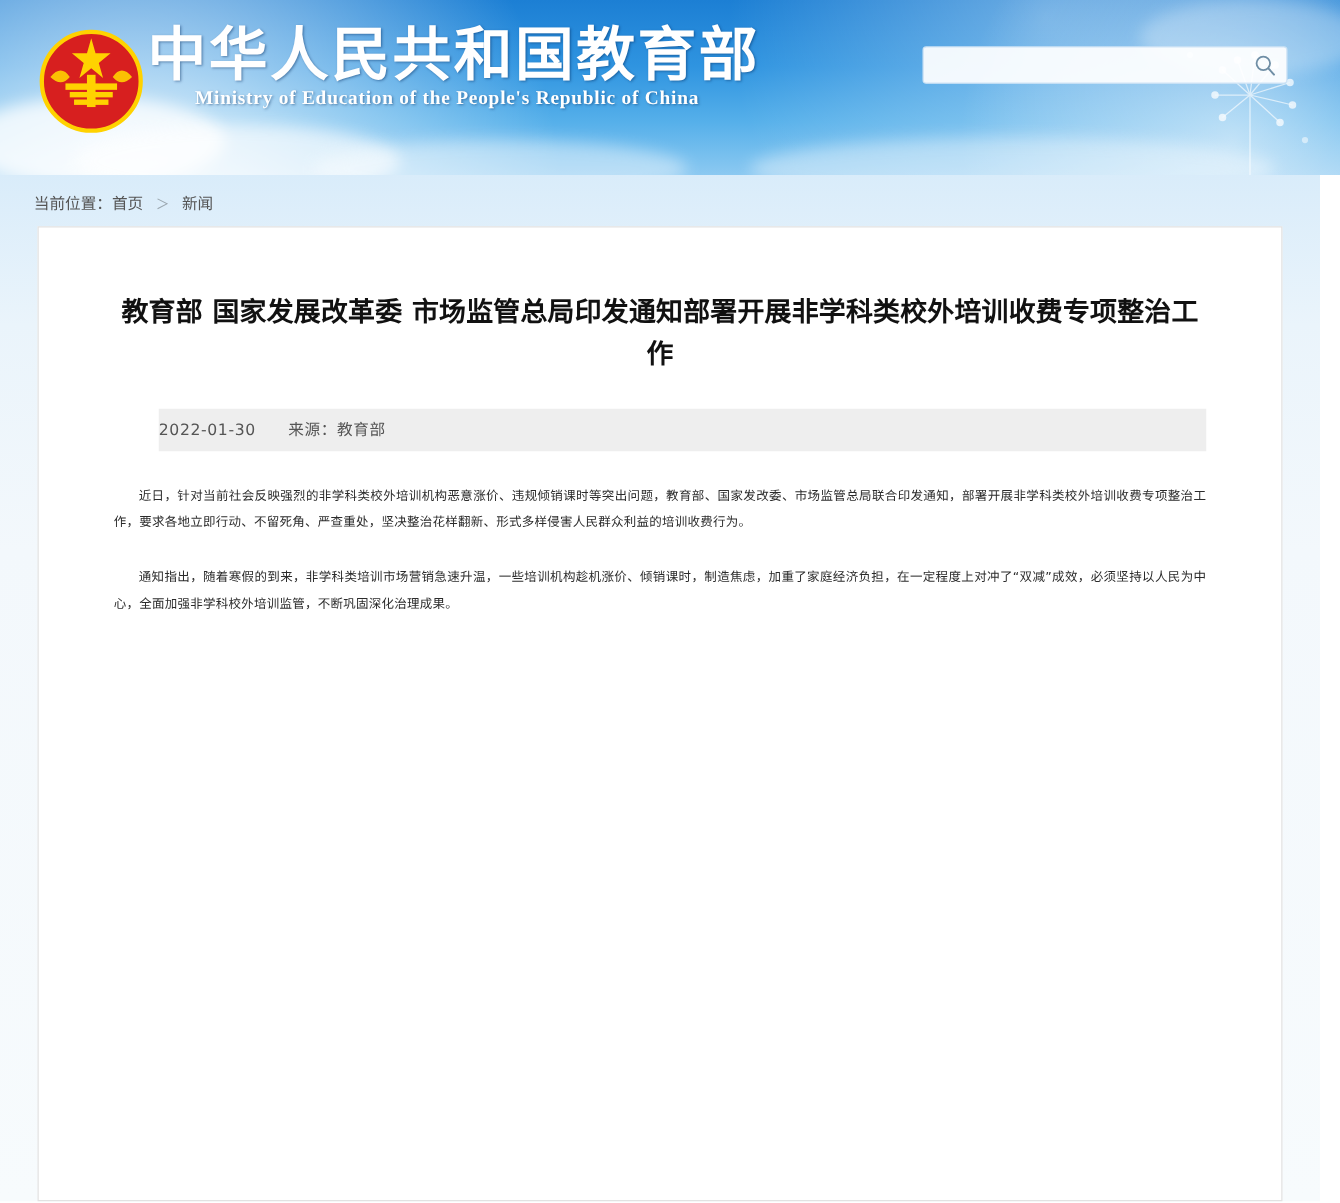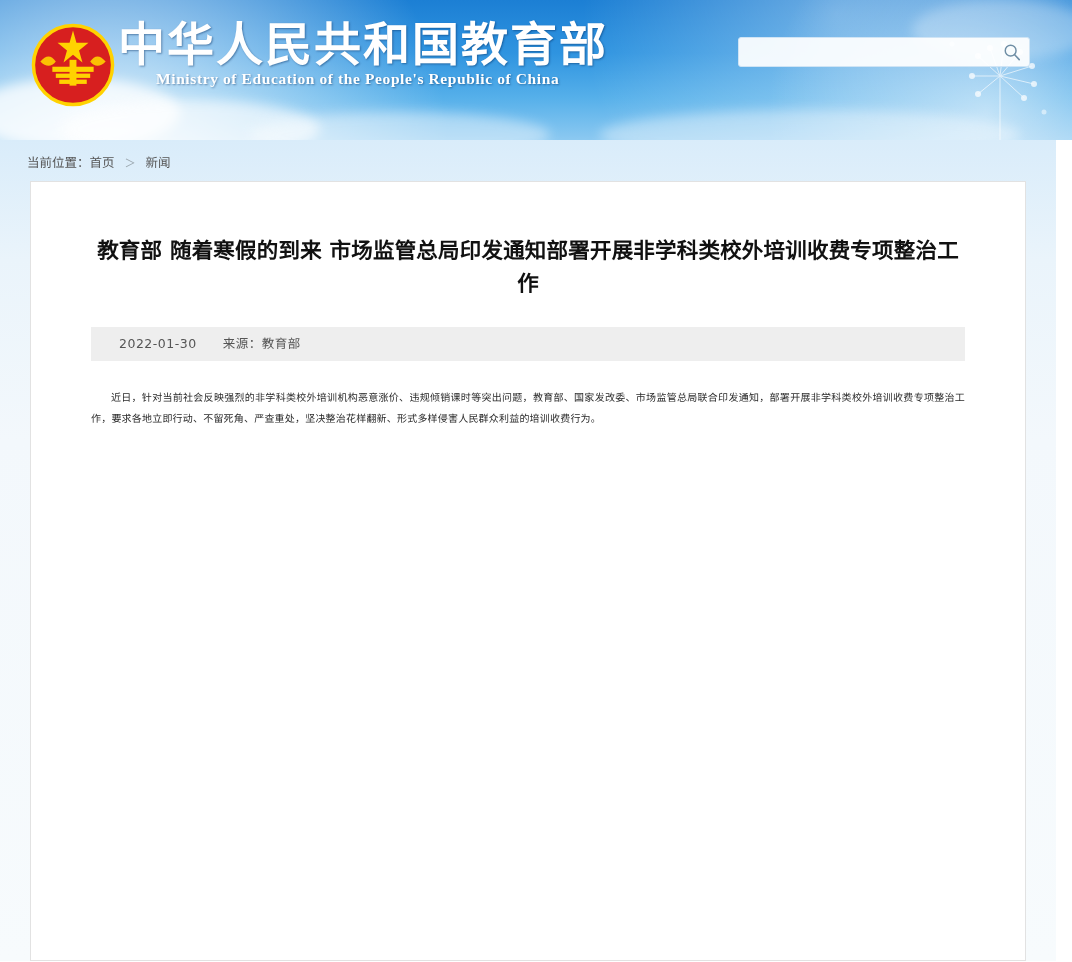--- a/index.html
+++ b/index.html
@@ -162,24 +162,24 @@
     text-align: center;
     margin: 12px 0 26px 0;
     letter-spacing: .2px;
   }
   .article-meta {
     background: #eeeeee;
     height: 34px;
     line-height: 34px;
     font-size: 12.5px;
     color: #555;
-    padding-left: 28px;
     box-sizing: border-box;
     font-family: "DejaVu Sans", sans-serif;
     margin-bottom: 26px;
+    margin-left: 36px;
   }
   .article-meta .meta-date { margin-right: 22px; letter-spacing: .5px;}
   .article-meta .meta-source { letter-spacing: .5px;}
 
   .article-body p {
     font-family: "DejaVu Sans", sans-serif;
     font-size: 10px;
     line-height: 2.15;
     color: #2b2b2b;
     text-align: justify;
@@ -250,25 +250,26 @@
 </div>
 
 <div class="page-bg">
 
   <div class="breadcrumb">
     <span>当前位置：</span><a href="#">首页</a><span class="sep">＞</span><a href="#">新闻</a>
   </div>
 
   <div class="article-card">
 
-    <h1 class="article-title">教育部 随着寒假的到来 市场监管总局印发通知部署开展非学科类校外培训收费专项整治工作</h1>
+    <h1 class="article-title">教育部 国家发展改革委 市场监管总局印发通知部署开展非学科类校外培训收费专项整治工作</h1>
 
     <div class="article-meta">
       <span class="meta-date">2022-01-30</span>
       <span class="meta-source">来源：教育部</span>
     </div>
 
     <div class="article-body">
       <p>近日，针对当前社会反映强烈的非学科类校外培训机构恶意涨价、违规倾销课时等突出问题，教育部、国家发改委、市场监管总局联合印发通知，部署开展非学科类校外培训收费专项整治工作，要求各地立即行动、不留死角、严查重处，坚决整治花样翻新、形式多样侵害人民群众利益的培训收费行为。</p>
+      <p>通知指出，随着寒假的到来，非学科类培训市场营销急速升温，一些培训机构趁机涨价、倾销课时，制造焦虑，加重了家庭经济负担，在一定程度上对冲了“双减”成效，必须坚持以人民为中心，全面加强非学科校外培训监管，不断巩固深化治理成果。</p>
     </div>
 
   </div>
 </div>
 
 </body></html>

